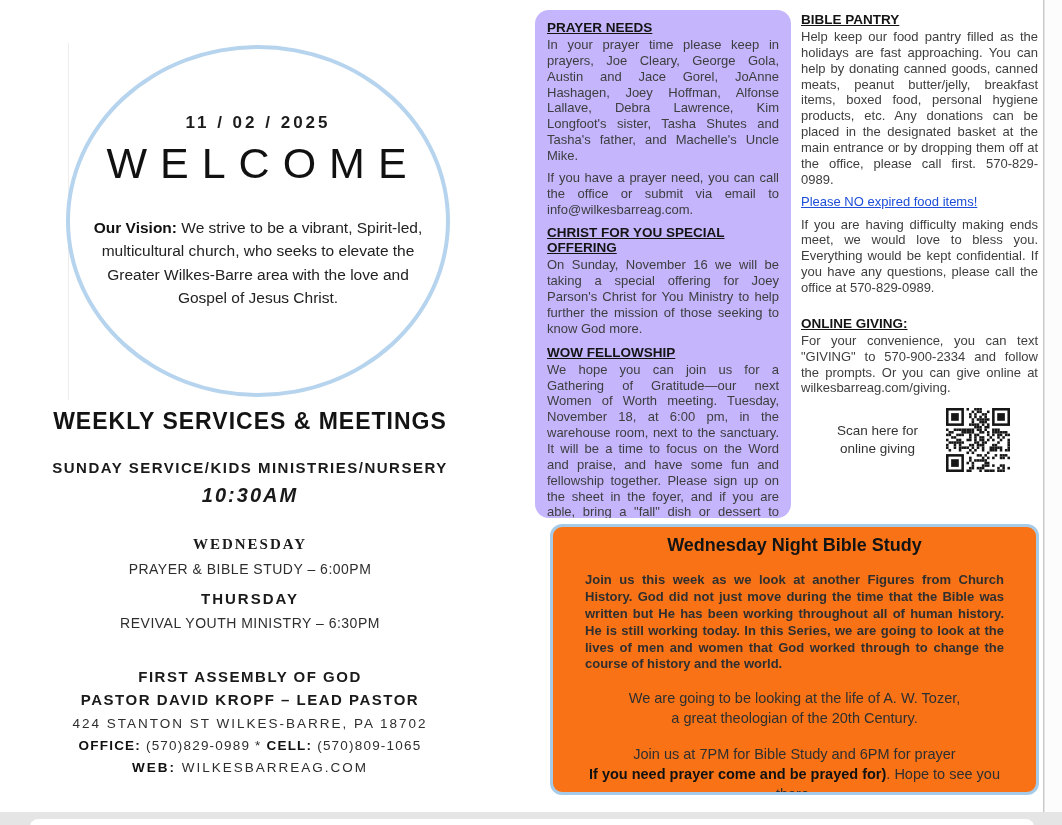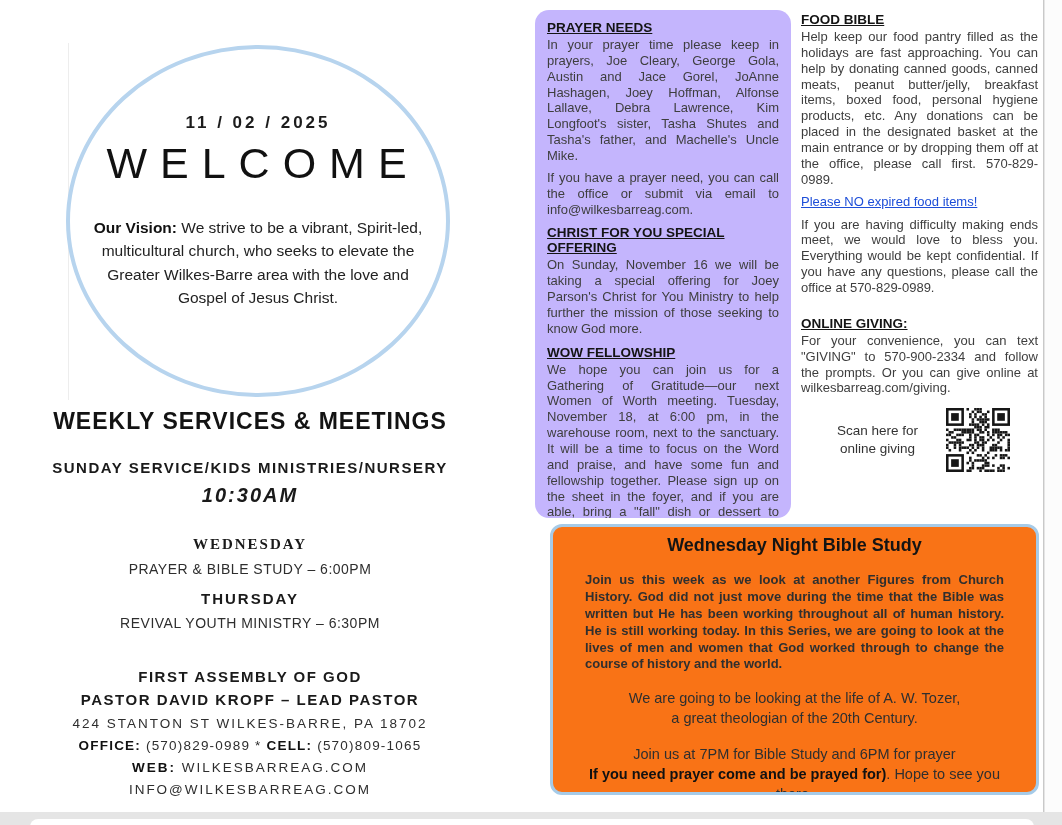--- a/index.html
+++ b/index.html
@@ -127,34 +127,33 @@
   <div class="leftcol day-label wed-label">WEDNESDAY</div>
   <div class="leftcol day-detail wed-detail">PRAYER &amp; BIBLE STUDY – 6:00PM</div>
   <div class="leftcol day-label thu-label">THURSDAY</div>
   <div class="leftcol day-detail thu-detail">REVIVAL YOUTH MINISTRY – 6:30PM</div>
 
   <div class="leftcol church-name">FIRST ASSEMBLY OF GOD</div>
   <div class="leftcol church-pastor">PASTOR DAVID KROPF – LEAD PASTOR</div>
   <div class="leftcol church-address">424 STANTON ST WILKES-BARRE, PA 18702</div>
   <div class="leftcol church-office"><span class="blbl">OFFICE:</span><span> (570)829-0989 * </span><span class="blbl">CELL:</span><span> (570)809-1065</span></div>
   <div class="leftcol church-web"><span class="blbl">WEB:</span><span> WILKESBARREAG.COM</span></div>
-  <div class="leftcol church-email">INFO@WILKESBARREAG.COM</div>
 
   <div class="panel">
     <div class="sec-h">PRAYER NEEDS</div>
     <p class="para">In your prayer time please keep in prayers, Joe Cleary, George Gola, Austin and Jace Gorel, JoAnne Hashagen, Joey Hoffman, Alfonse Lallave, Debra Lawrence, Kim Longfoot's sister, Tasha Shutes and Tasha's father, and Machelle's Uncle Mike.</p>
     <p class="para">If you have a prayer need, you can call the office or submit via email to info@wilkesbarreag.com.</p>
     <div class="sec-h gap">CHRIST FOR YOU SPECIAL OFFERING</div>
     <p class="para">On Sunday, November 16 we will be taking a special offering for Joey Parson's Christ for You Ministry to help further the mission of those seeking to know God more.</p>
     <div class="sec-h gap">WOW FELLOWSHIP</div>
     <p class="para last">We hope you can join us for a Gathering of Gratitude—our next Women of Worth meeting. Tuesday, November 18, at 6:00 pm, in the warehouse room, next to the sanctuary.  It will be a time to focus on the Word and praise, and have some fun and fellowship together. Please sign up on the sheet in the foyer, and if you are able, bring a "fall" dish or dessert to share—surprise us!  :)</p>
   </div>
 
   <div class="rightcol">
-    <div class="sec-h">FOOD BIBLE</div>
+    <div class="sec-h">BIBLE PANTRY</div>
     <p class="para">Help keep our food pantry filled as the holidays are fast approaching. You can help by donating canned goods, canned meats, peanut butter/jelly, breakfast items, boxed food, personal hygiene products, etc. Any donations can be placed in the designated basket at the main entrance or by dropping them off at the office, please call first. 570-829-0989.</p>
     <div class="note-underline">Please NO expired food items!</div>
     <p class="para">If you are having difficulty making ends meet, we would love to bless you. Everything would be kept confidential. If you have any questions, please call the office at 570-829-0989.</p>
     <div class="sec-h giving-h">ONLINE GIVING:</div>
     <p class="para">For your convenience, you can text "GIVING" to 570-900-2334 and follow the prompts. Or you can give online at wilkesbarreag.com/giving.</p>
     <div class="scan-row">
       <div class="scan-label">Scan here for online giving</div>
       <svg class="qr" viewBox="0 0 25 25">
           <rect x="8" y="0" width="1" height="1" fill="#161616"></rect>
           <rect x="11" y="0" width="1" height="1" fill="#161616"></rect>

